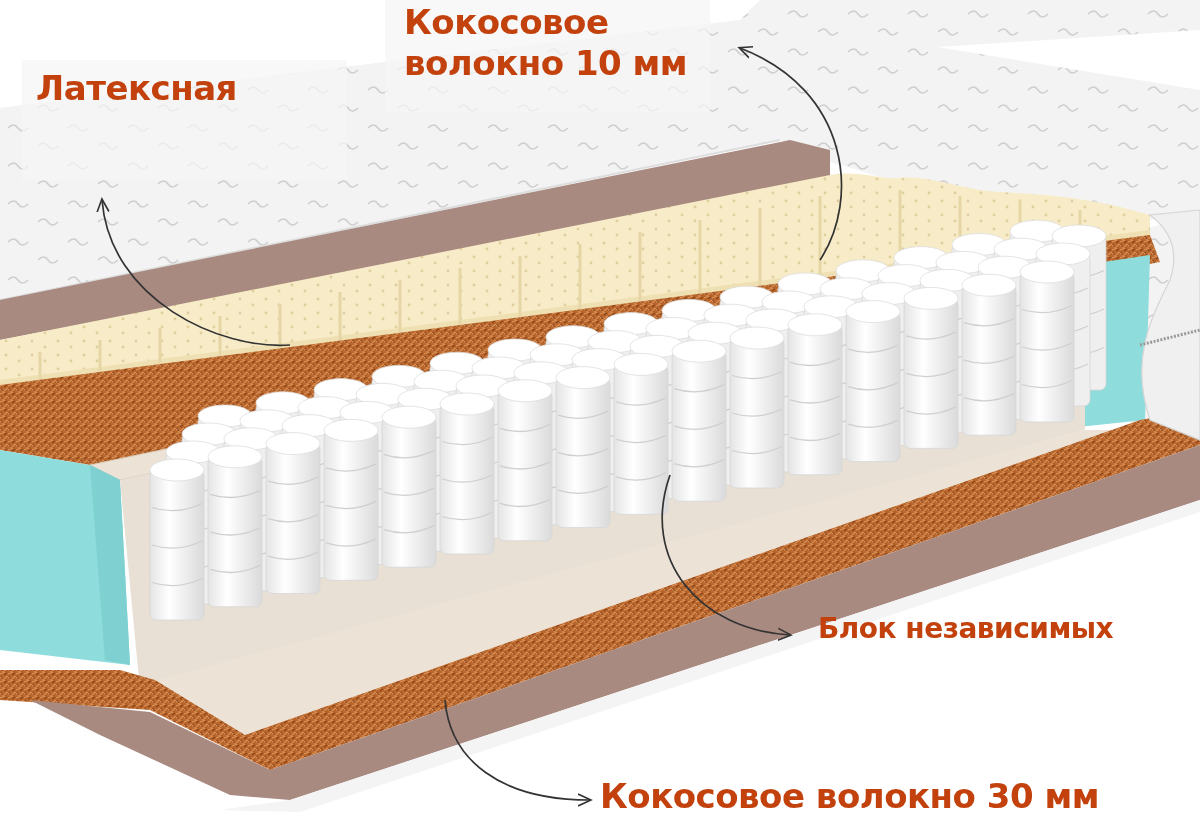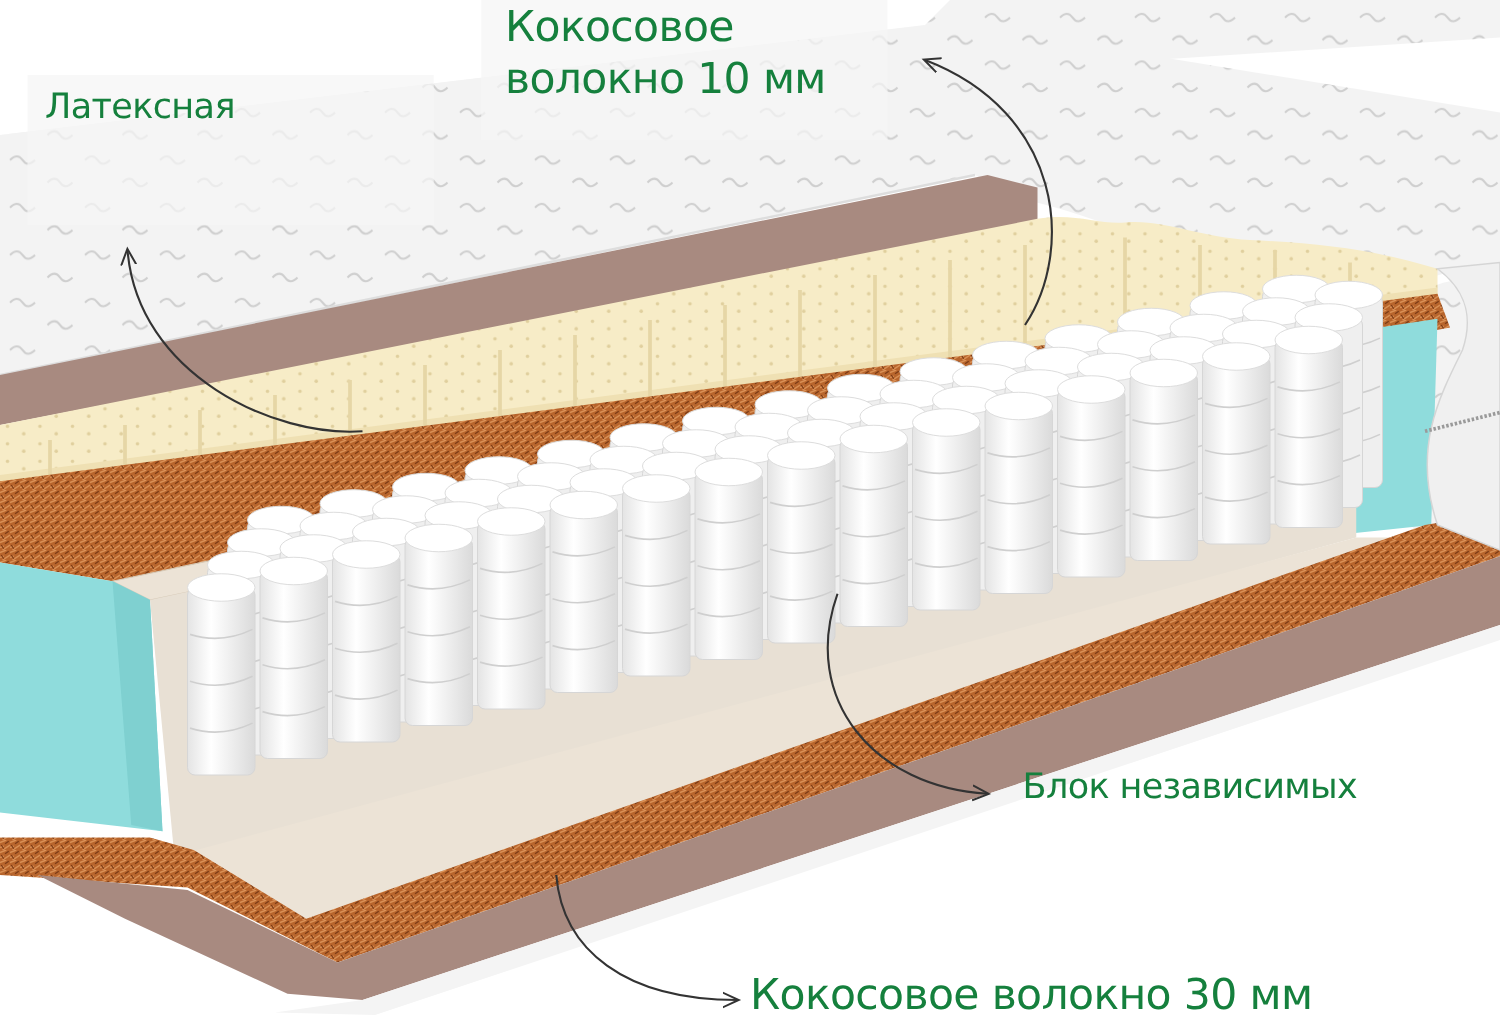--- a/index.html
+++ b/index.html
@@ -5,33 +5,33 @@
     html, body { margin: 0; padding: 0; }
     body {
       width: 1200px; height: 819px; overflow: hidden;
       background: #ffffff;
       font-family: "DejaVu Sans", sans-serif;
       position: relative;
     }
     #scene { position: absolute; left: 0; top: 0; width: 1200px; height: 819px; }
     .label {
       position: absolute;
-      color: #15803d;
+      color: #c2410c;
       font-family: "DejaVu Sans", sans-serif;
-      font-weight: 400;
+      font-weight: 700;
       letter-spacing: -0.5px;
       line-height: 1.2;
       white-space: nowrap;
     }
     .label-bg {
       position: absolute;
       background: rgba(245,245,245,0.72);
     }
     .label .line { display: block; }
-    #label-latex { left: 36px; top: 68px; font-size: 28px; }
+    #label-latex { left: 36px; top: 68px; font-size: 34px; }
     #label-coco10 { left: 404px; top: 2px; font-size: 34px; }
     #label-springs { left: 818px; top: 612px; font-size: 28px; }
     #label-coco20 { left: 600px; top: 776px; font-size: 34px; }
   </style>
 </head>
 <body>
 
 <svg id="scene" viewBox="0 0 1200 819" xmlns="http://www.w3.org/2000/svg">
   <defs>
     <pattern id="coco" width="8" height="8" patternUnits="userSpaceOnUse">

